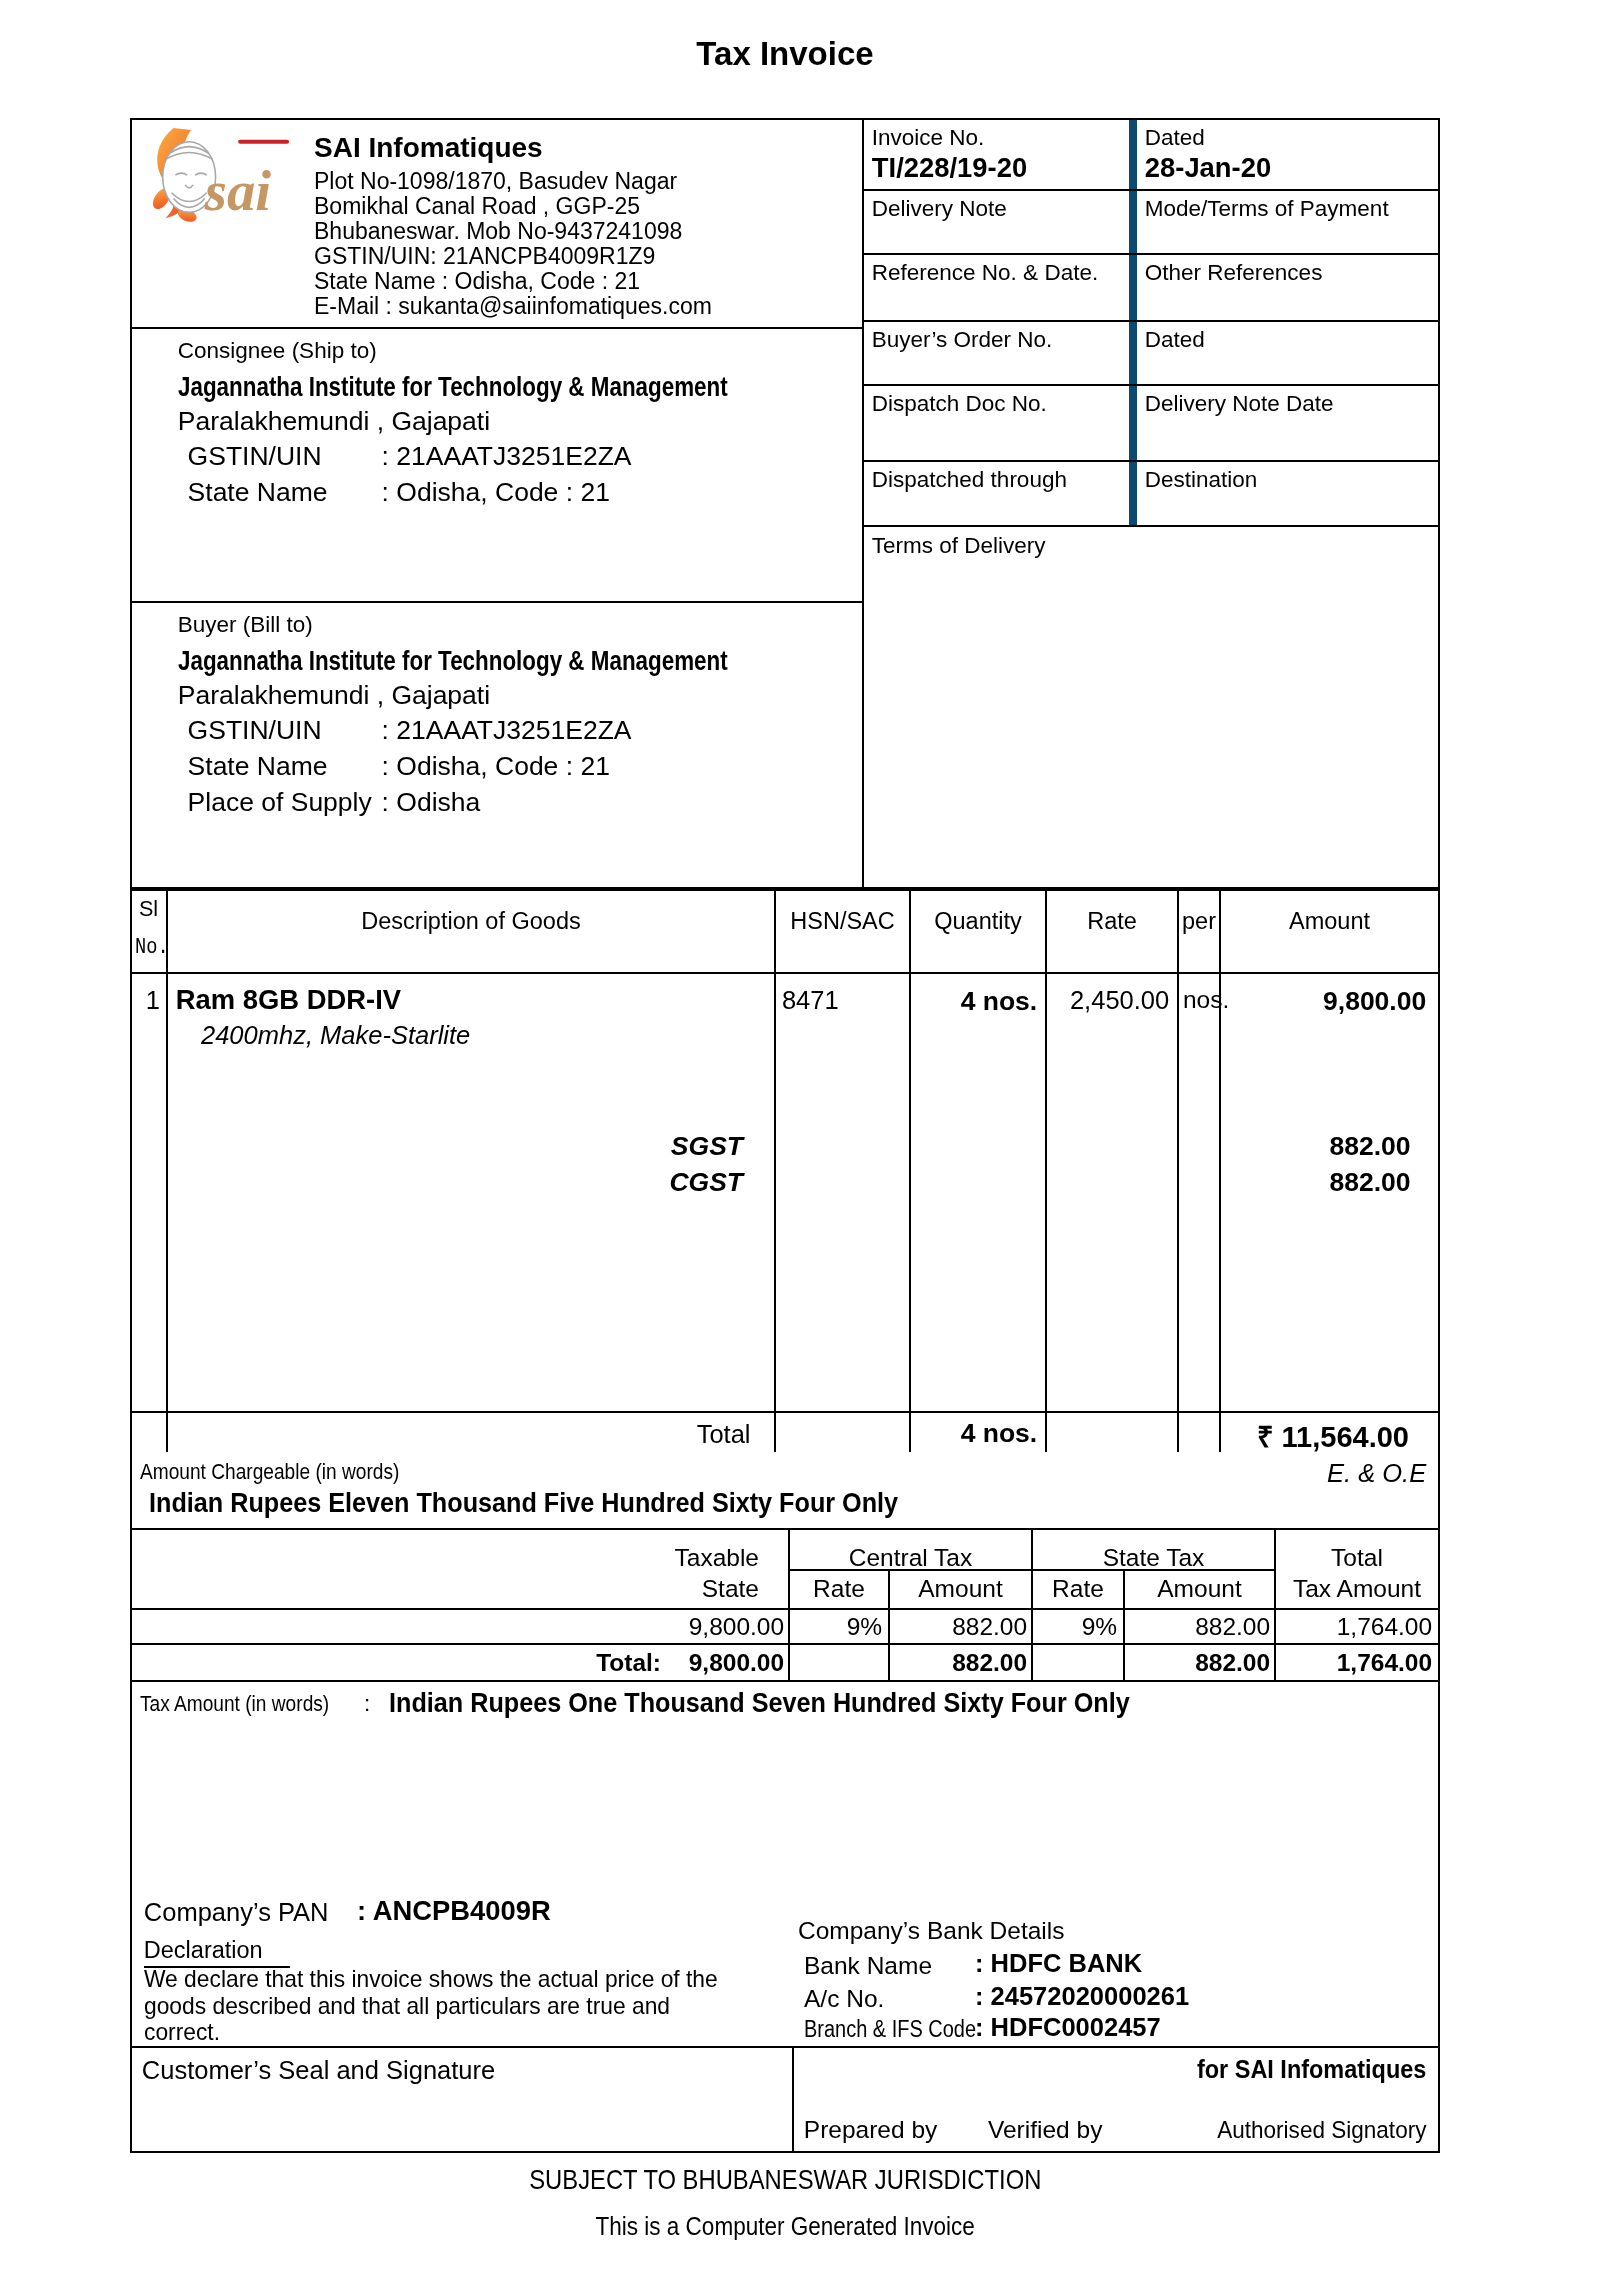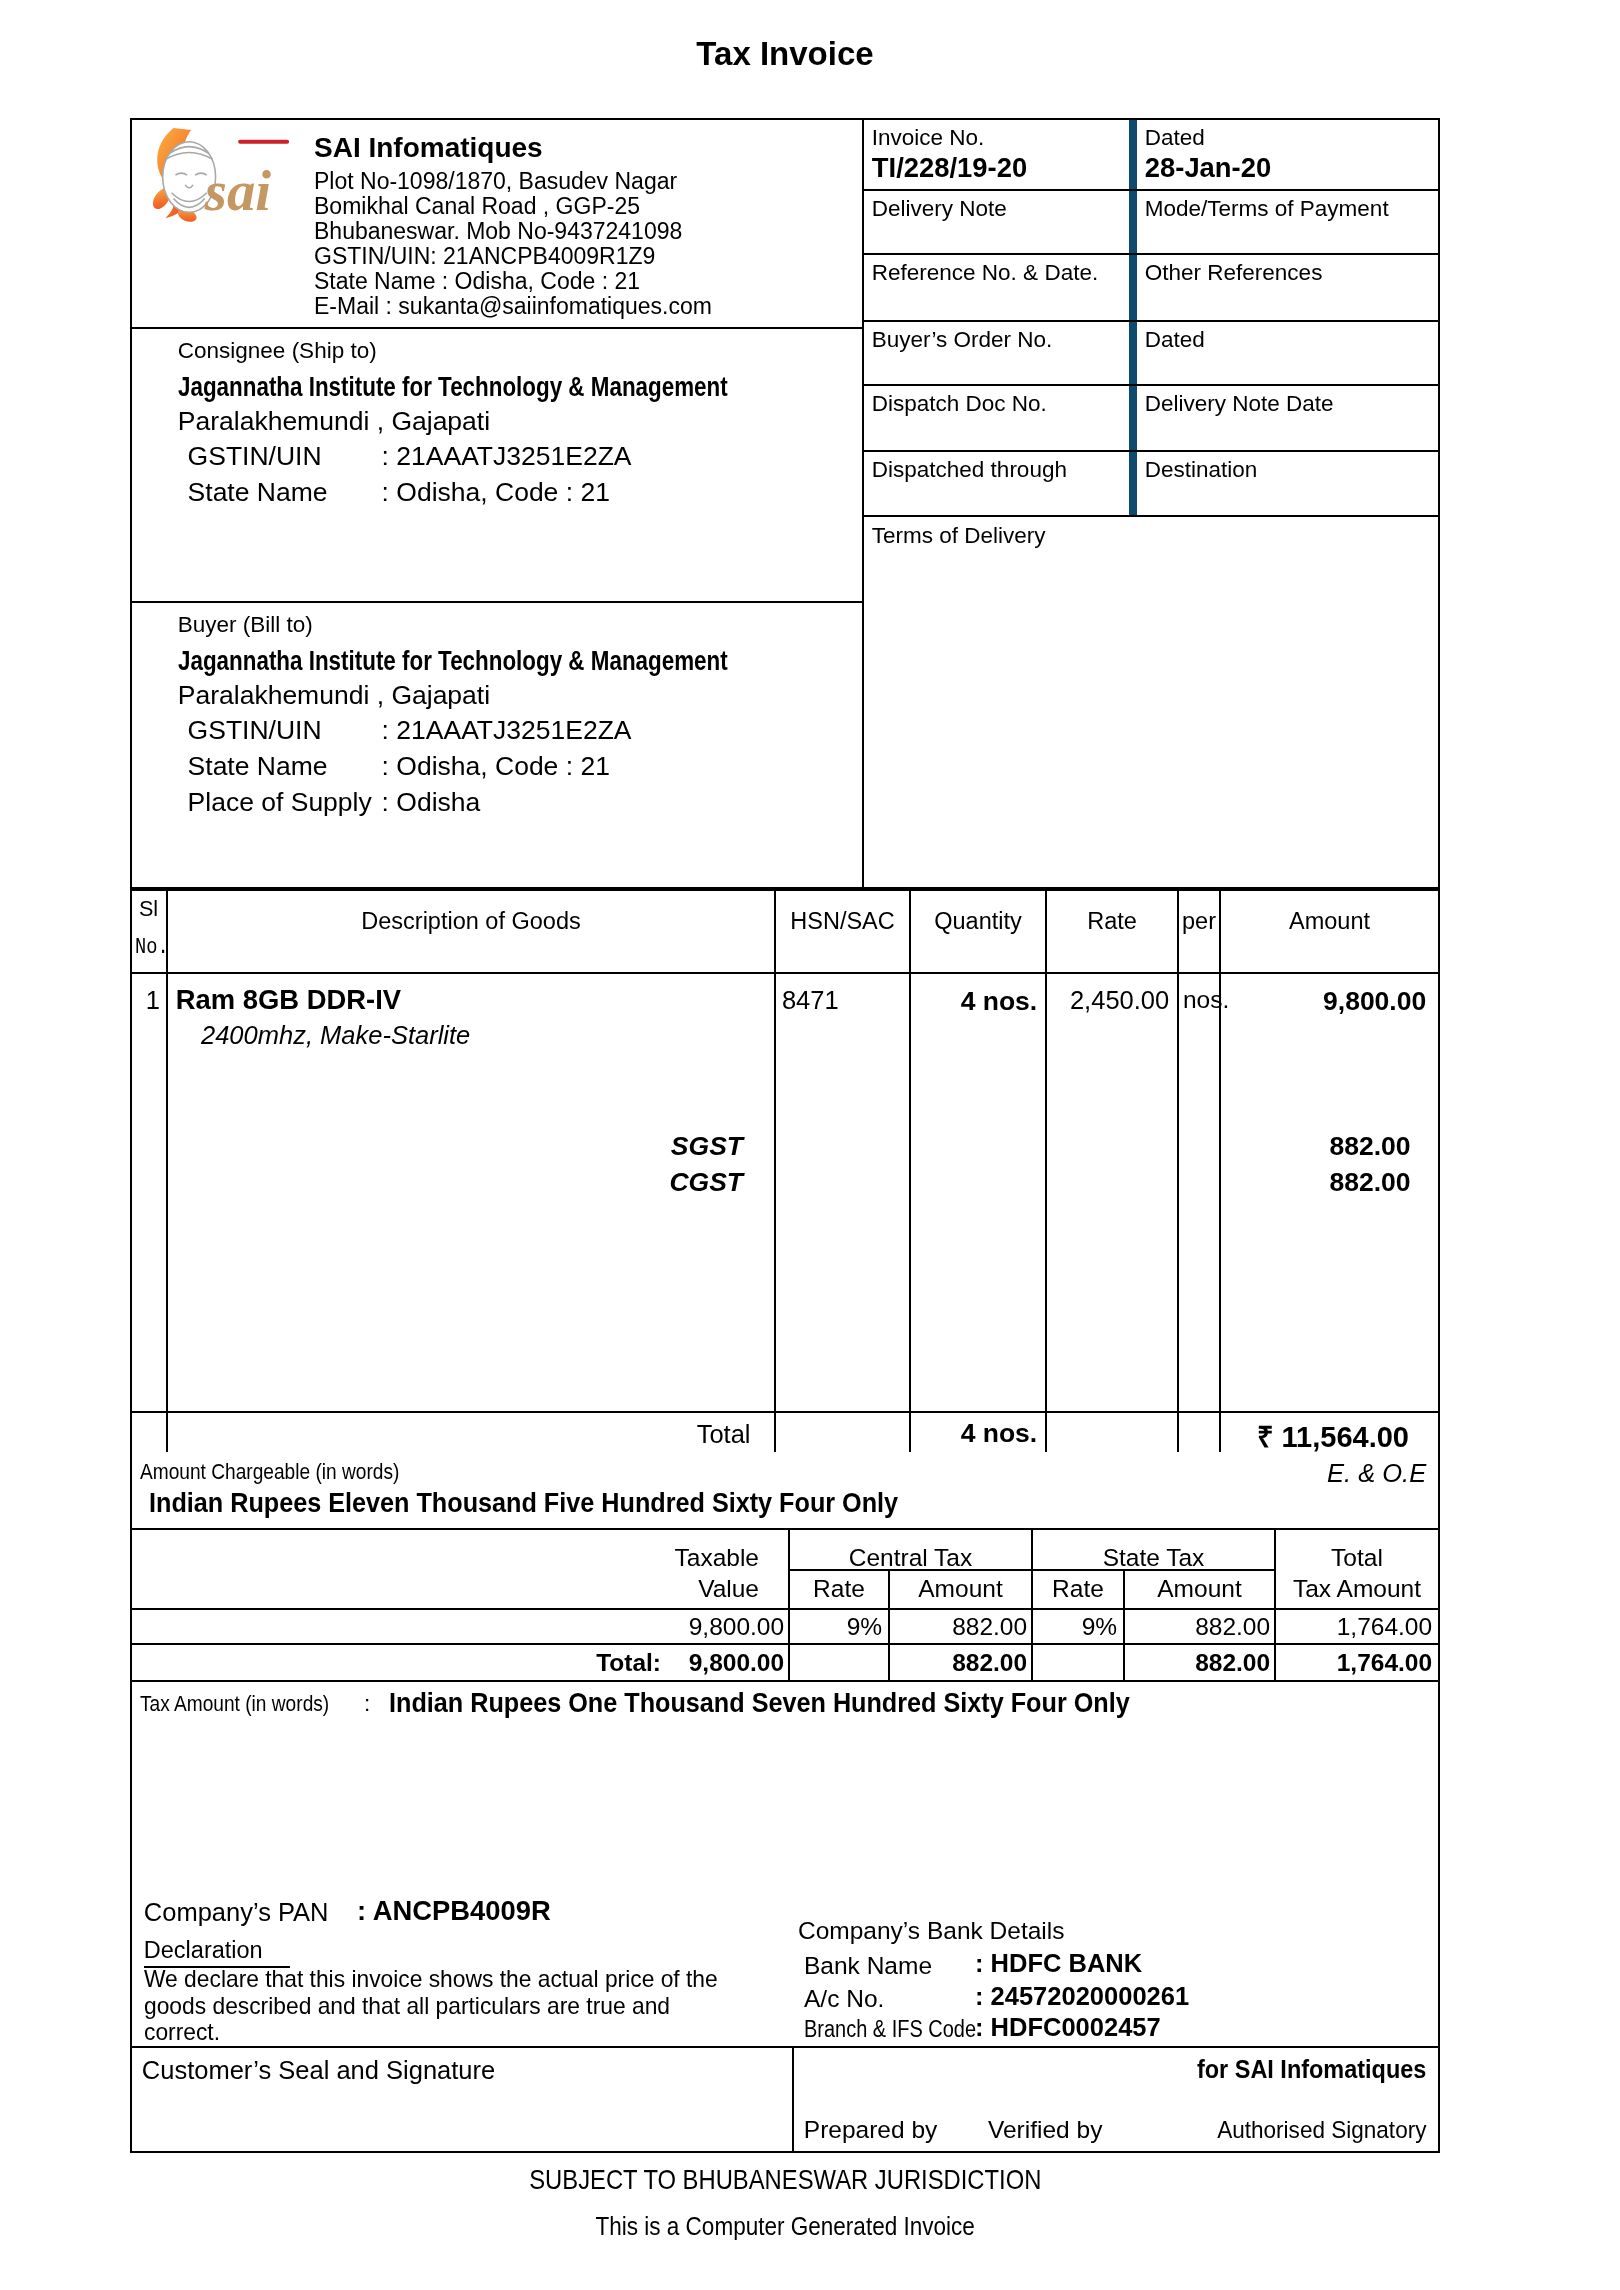--- a/index.html
+++ b/index.html
@@ -227,21 +227,21 @@
       <div class="mrow" style="height:64px">
         <div class="mcell l">
             <div class="mlabel">Buyer’s Order No.</div>
             <div class="mvalue"></div>
           </div>
         <div class="mcell r">
             <div class="mlabel">Dated</div>
             <div class="mvalue"></div>
           </div>
       </div>
-      <div class="mrow" style="height:66px">
+      <div class="mrow" style="height:76px">
         <div class="mcell l">
             <div class="mlabel">Dispatch Doc No.</div>
             <div class="mvalue"></div>
           </div>
         <div class="mcell r">
             <div class="mlabel">Delivery Note Date</div>
             <div class="mvalue"></div>
           </div>
       </div>
       <div class="mrow" style="height:65px">
@@ -325,21 +325,21 @@
   </div>
 
   <div class="taxtable">
     <div class="ttrow tt-h1">
       <div class="ttc tw1 tar pr30">Taxable</div>
       <div class="ttc tw23 tac hb">Central Tax</div>
       <div class="ttc tw45 tac hb">State Tax</div>
       <div class="ttc tw6 tac">Total</div>
     </div>
     <div class="ttrow tt-h2">
-      <div class="ttc tw1 tar pr30">Value</div>
+      <div class="ttc tw1 tar pr30">State</div>
       <div class="ttc tw2 tac">Rate</div>
       <div class="ttc tw3 tac">Amount</div>
       <div class="ttc tw4 tac">Rate</div>
       <div class="ttc tw5 tac">Amount</div>
       <div class="ttc tw6 tac">Tax Amount</div>
     </div>
     <div class="ttrow tt-data">
       <div class="ttc tw1 tar pr4">9,800.00</div>
       <div class="ttc tw2 tar pr6">9%</div>
       <div class="ttc tw3 tar pr4">882.00</div>

